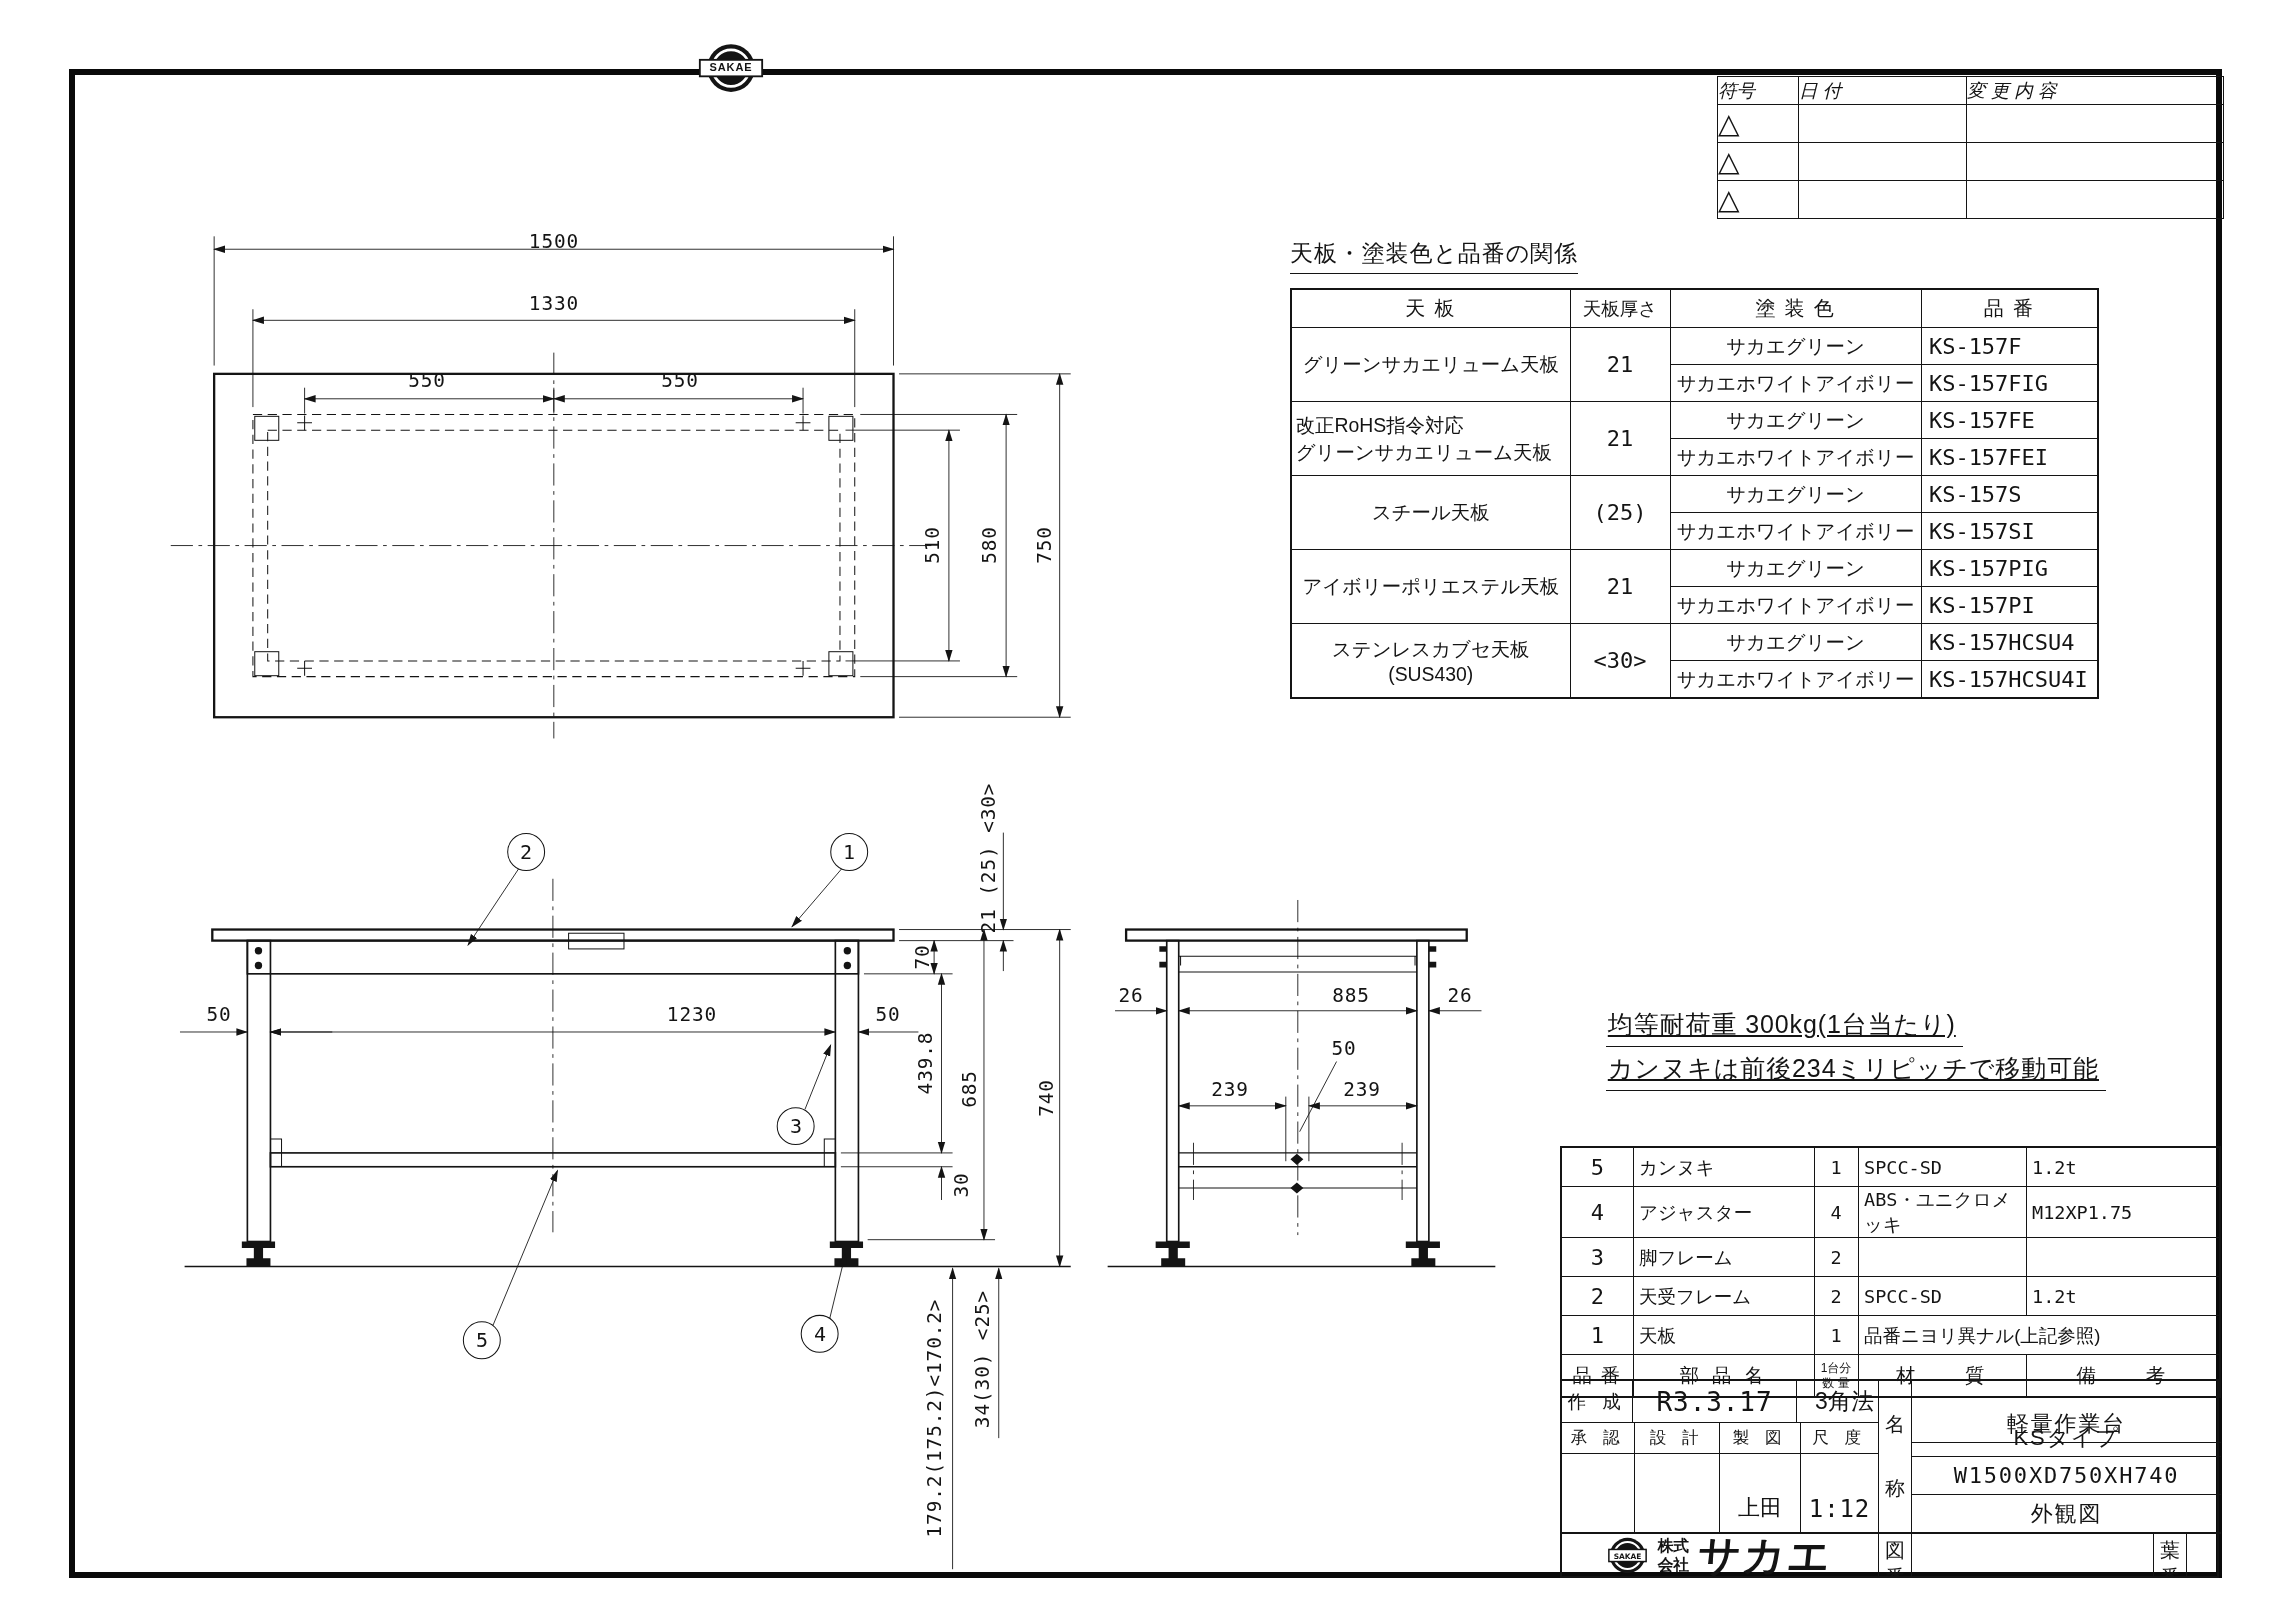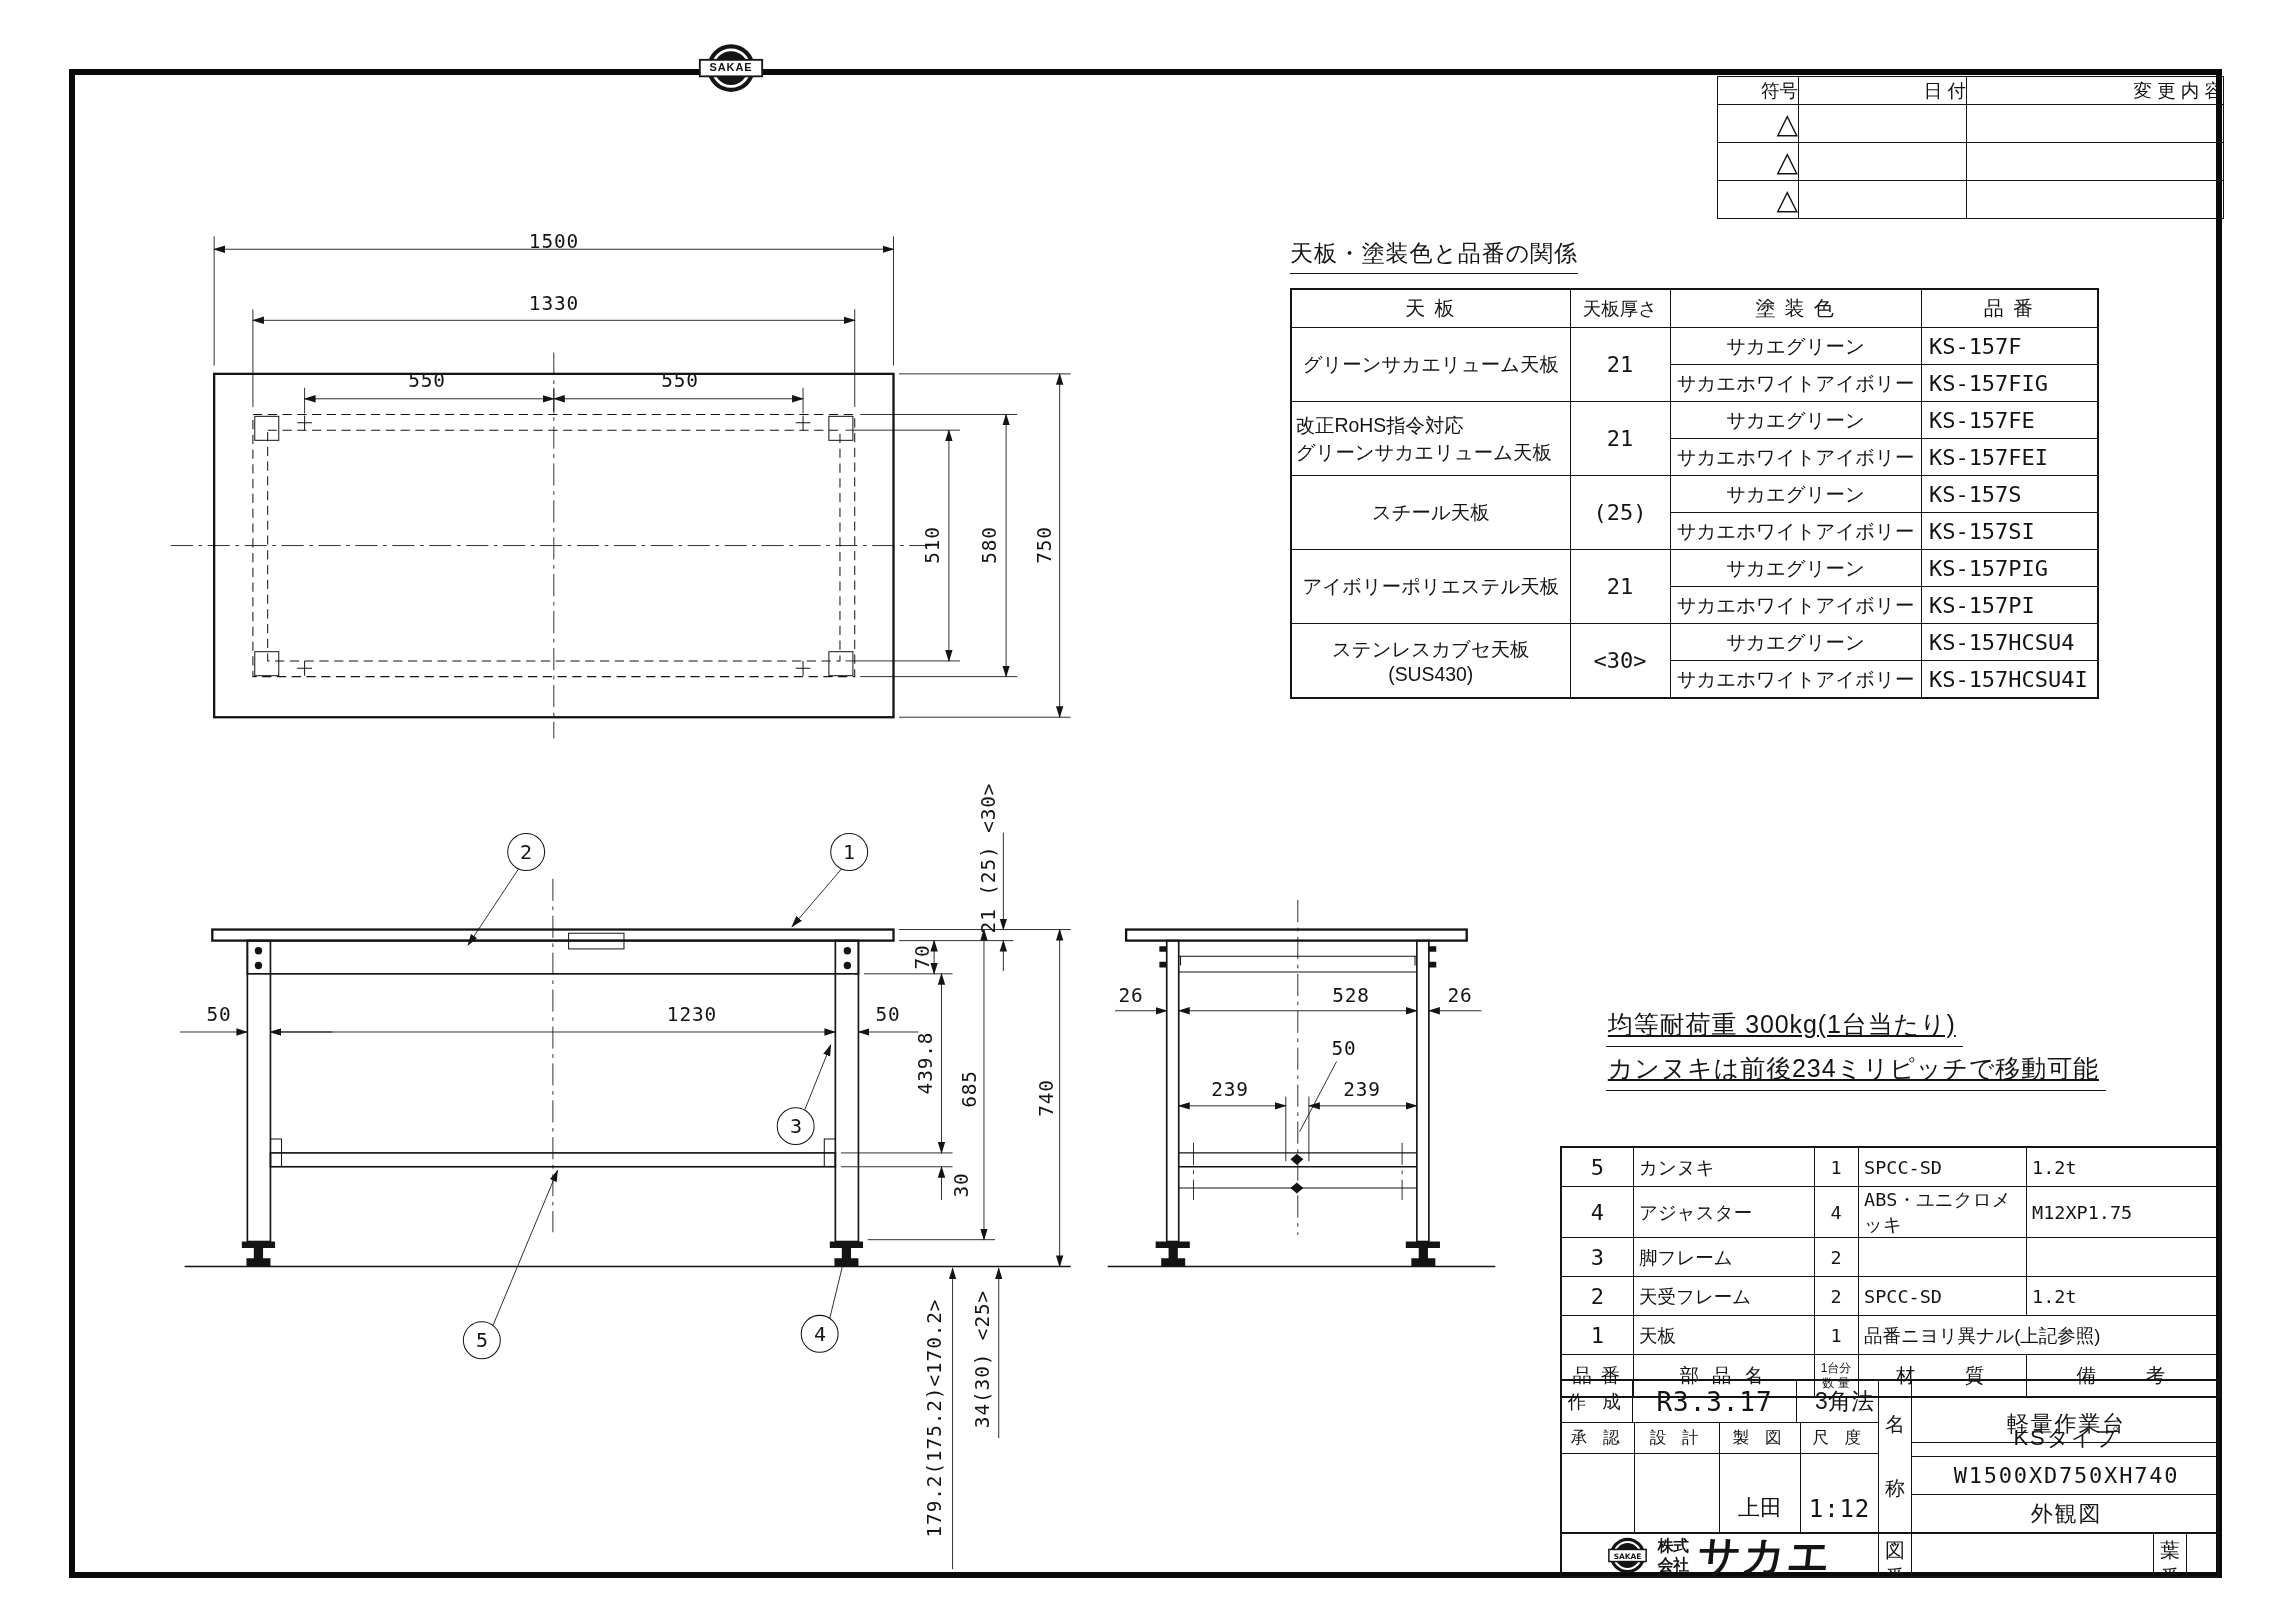--- a/index.html
+++ b/index.html
@@ -22,21 +22,21 @@
   .balloon-num{position:absolute;font-family:"DejaVu Sans Mono",monospace;font-size:20px;
        transform:translate(-50%,-52%);}
   .note{position:absolute;font-size:25px;letter-spacing:0.9px;white-space:nowrap;
         border-bottom:1.8px solid #141414;padding:0 7.4px 4.6px 1.8px;text-decoration:underline;}
   .logo-wrap{position:absolute;left:698px;top:42px;width:66px;height:54px;}
   .logo-banner-text{position:absolute;left:0;top:18.5px;width:66px;text-align:center;
         font-size:11px;font-weight:bold;letter-spacing:0.9px;color:#141414;}
   
   table.rev{position:absolute;left:1717px;top:76px;border-collapse:collapse;table-layout:fixed;}
   table.rev th,table.rev td{border:1.3px solid #141414;font-weight:normal;font-size:18.5px;
-        text-align:right;padding:0;}
+        text-align:left;padding:0;font-style:italic;}
   table.rev .mark{font-size:28px;line-height:1;}
   
   .spec-title{position:absolute;left:1290px;top:238px;font-size:23px;letter-spacing:0.9px;
         border-bottom:1.8px solid #141414;padding-bottom:3.7px;}
   table.spec{position:absolute;left:1290px;top:288px;border-collapse:collapse;table-layout:fixed;
         border:2.2px solid #141414;}
   table.spec th,table.spec td{border:1.3px solid #141414;font-weight:normal;padding:0 3.7px;
         text-align:center;overflow:hidden;}
   table.spec th{font-size:20px;height:37px;letter-spacing:1.8px;}
   table.spec td{font-size:19.4px;height:36px;}
@@ -315,21 +315,21 @@
       <span class="dim" style="left: 888px; top: 1014px;">50</span>
       <span class="dim v" style="left: 922px; top: 957px;">70</span>
       <span class="dim v" style="left: 925px; top: 1063px;">439.8</span>
       <span class="dim v" style="left: 961px; top: 1185px;">30</span>
       <span class="dim v" style="left: 969px; top: 1089px;">685</span>
       <span class="dim v" style="left: 1046px; top: 1098px;">740</span>
       <span class="dim v" style="left: 988px; top: 858px;">21 (25) &lt;30&gt;</span>
       <span class="dim v" style="left: 982px; top: 1359px;">34(30) &lt;25&gt;</span>
       <span class="dim v" style="left: 934px; top: 1418px;">179.2(175.2)&lt;170.2&gt;</span>
       <span class="dim" style="left: 1131px; top: 995px;">26</span>
-      <span class="dim" style="left: 1351px; top: 995px;">528</span>
+      <span class="dim" style="left: 1351px; top: 995px;">885</span>
       <span class="dim" style="left: 1460px; top: 995px;">26</span>
       <span class="dim" style="left: 1344px; top: 1048px;">50</span>
       <span class="dim" style="left: 1230px; top: 1089px;">239</span>
       <span class="dim" style="left: 1362px; top: 1089px;">239</span>
     </div>
   <div id="balloons">
       <span class="balloon-num" style="left: 849px; top: 852px;">1</span>
       <span class="balloon-num" style="left: 526px; top: 852px;">2</span>
       <span class="balloon-num" style="left: 796px; top: 1126px;">3</span>
       <span class="balloon-num" style="left: 820px; top: 1334px;">4</span>

